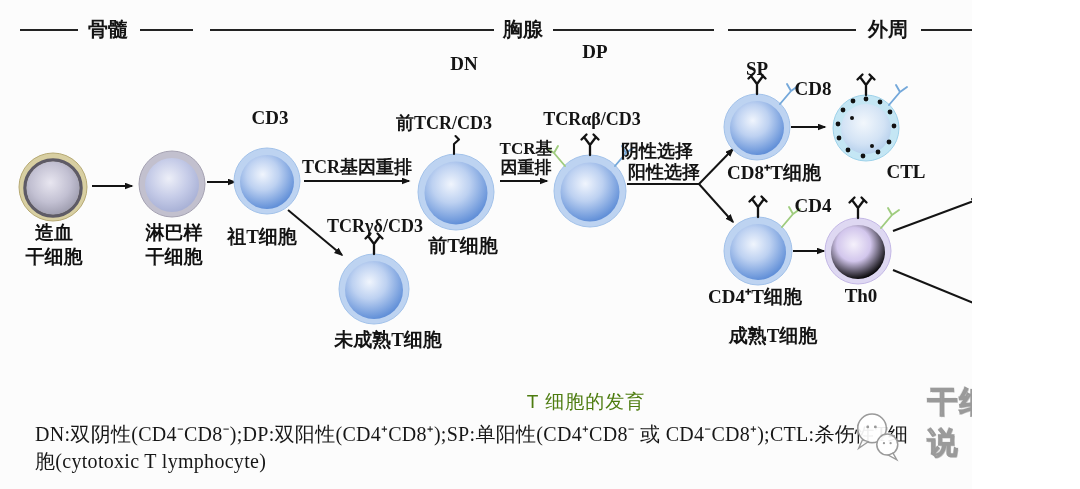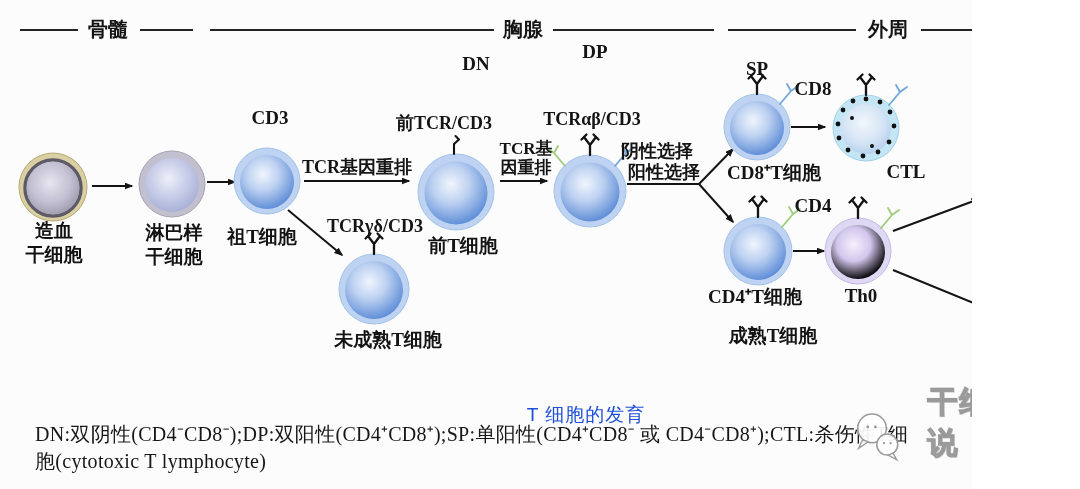--- a/index.html
+++ b/index.html
@@ -5,22 +5,22 @@
   html,body{margin:0;padding:0;}
   #stage{position:relative;width:972px;height:489px;background:#fcfcfc;overflow:hidden;
          font-family:"Liberation Serif",serif;color:#111;}
   svg.layer{position:absolute;left:0;top:0;}
   .lbl{position:absolute;transform:translate(-50%,-50%);white-space:nowrap;
        font-family:"Liberation Serif",serif;font-weight:bold;color:#141414;}
   .f20{font-size:20px;} .f19{font-size:19px;} .f18{font-size:18px;} .f17{font-size:17px;}
   .lbl2{position:absolute;transform:translate(-50%,-50%);text-align:center;line-height:1.25;
         font-family:"Liberation Serif",serif;font-weight:bold;font-size:19px;white-space:nowrap;}
   .caption-title{position:absolute;transform:translate(-50%,-50%);
-        font-family:"Liberation Sans",sans-serif;font-weight:normal;font-size:19px;color:#1d4ed8;
-        letter-spacing:1px;white-space:nowrap;margin-top:13px;}
+        font-family:"Liberation Sans",sans-serif;font-weight:normal;font-size:19px;color:#4d7c0f;
+        letter-spacing:1px;white-space:nowrap;}
   .note{position:absolute;font-family:"Liberation Serif",serif;font-size:20px;color:#171717;
         white-space:nowrap;letter-spacing:0.3px;}
   .watermark{position:absolute;left:852px;top:406px;width:228px;height:58px;z-index:5;
         display:flex;align-items:flex-end;gap:24px;}
   .watermark-text{font-family:"Liberation Sans",sans-serif;font-weight:bold;font-size:30px;
         letter-spacing:2px;color:rgba(255,255,255,0.92);
         -webkit-text-stroke:1.2px #9a9a9a;
         text-shadow:1px 1px 0 #c9c9c9, -1px -1px 0 #e8e8e8;}
 </style>
 </head>
@@ -184,38 +184,38 @@
       <circle cx="1020" cy="314" r="27" fill="url(#gPurple)"></circle>
       <use href="#tcrY" x="1010" y="258"></use>
       <use href="#forkR" x="1041" y="268" style="color:#9fcc7e"></use>
     </g>
   </svg>
 
   <div class="lbl f20" style="left:108px;top:29px;">骨髓</div>
   <div class="lbl f20" style="left:523px;top:29px;">胸腺</div>
   <div class="lbl f20" style="left:888px;top:29px;">外周</div>
 
-  <div class="lbl f19" style="left:476px;top:64px;">DN</div>
+  <div class="lbl f19" style="left:464px;top:64px;">DN</div>
   <div class="lbl f19" style="left:595px;top:52px;">DP</div>
   <div class="lbl f19" style="left:757px;top:69px;">SP</div>
 
   <div class="lbl f19" style="left:270px;top:118px;">CD3</div>
   <div class="lbl f18" style="left:444px;top:123px;">前TCR/CD3</div>
   <div class="lbl f18" style="left:592px;top:119px;">TCRαβ/CD3</div>
   <div class="lbl f18" style="left:375px;top:226px;">TCRγδ/CD3</div>
   <div class="lbl f19" style="left:813px;top:89px;">CD8</div>
   <div class="lbl f19" style="left:813px;top:206px;">CD4</div>
 
   <div class="lbl f18" style="left:357px;top:167px;">TCR基因重排</div>
   <div class="lbl f17" style="left:526px;top:148px;">TCR基</div>
   <div class="lbl f17" style="left:526px;top:167px;">因重排</div>
   <div class="lbl f18" style="left:657px;top:151px;">阴性选择</div>
   <div class="lbl f18" style="left:656px;top:172px;padding-left:16px;">阳性选择</div>
 
-  <div class="lbl2" style="left:54px;top:245px;font-family:Liberation Mono, monospace;">
+  <div class="lbl2" style="left:54px;top:245px;">
     <div>造血</div>
     <div>干细胞</div>
   </div>
   <div class="lbl2" style="left:174px;top:245px;">
     <div>淋巴样</div>
     <div>干细胞</div>
   </div>
   <div class="lbl f19" style="left:262px;top:237px;">祖T细胞</div>
   <div class="lbl f19" style="left:463px;top:246px;">前T细胞</div>
   <div class="lbl f19" style="left:388px;top:340px;">未成熟T细胞</div>

